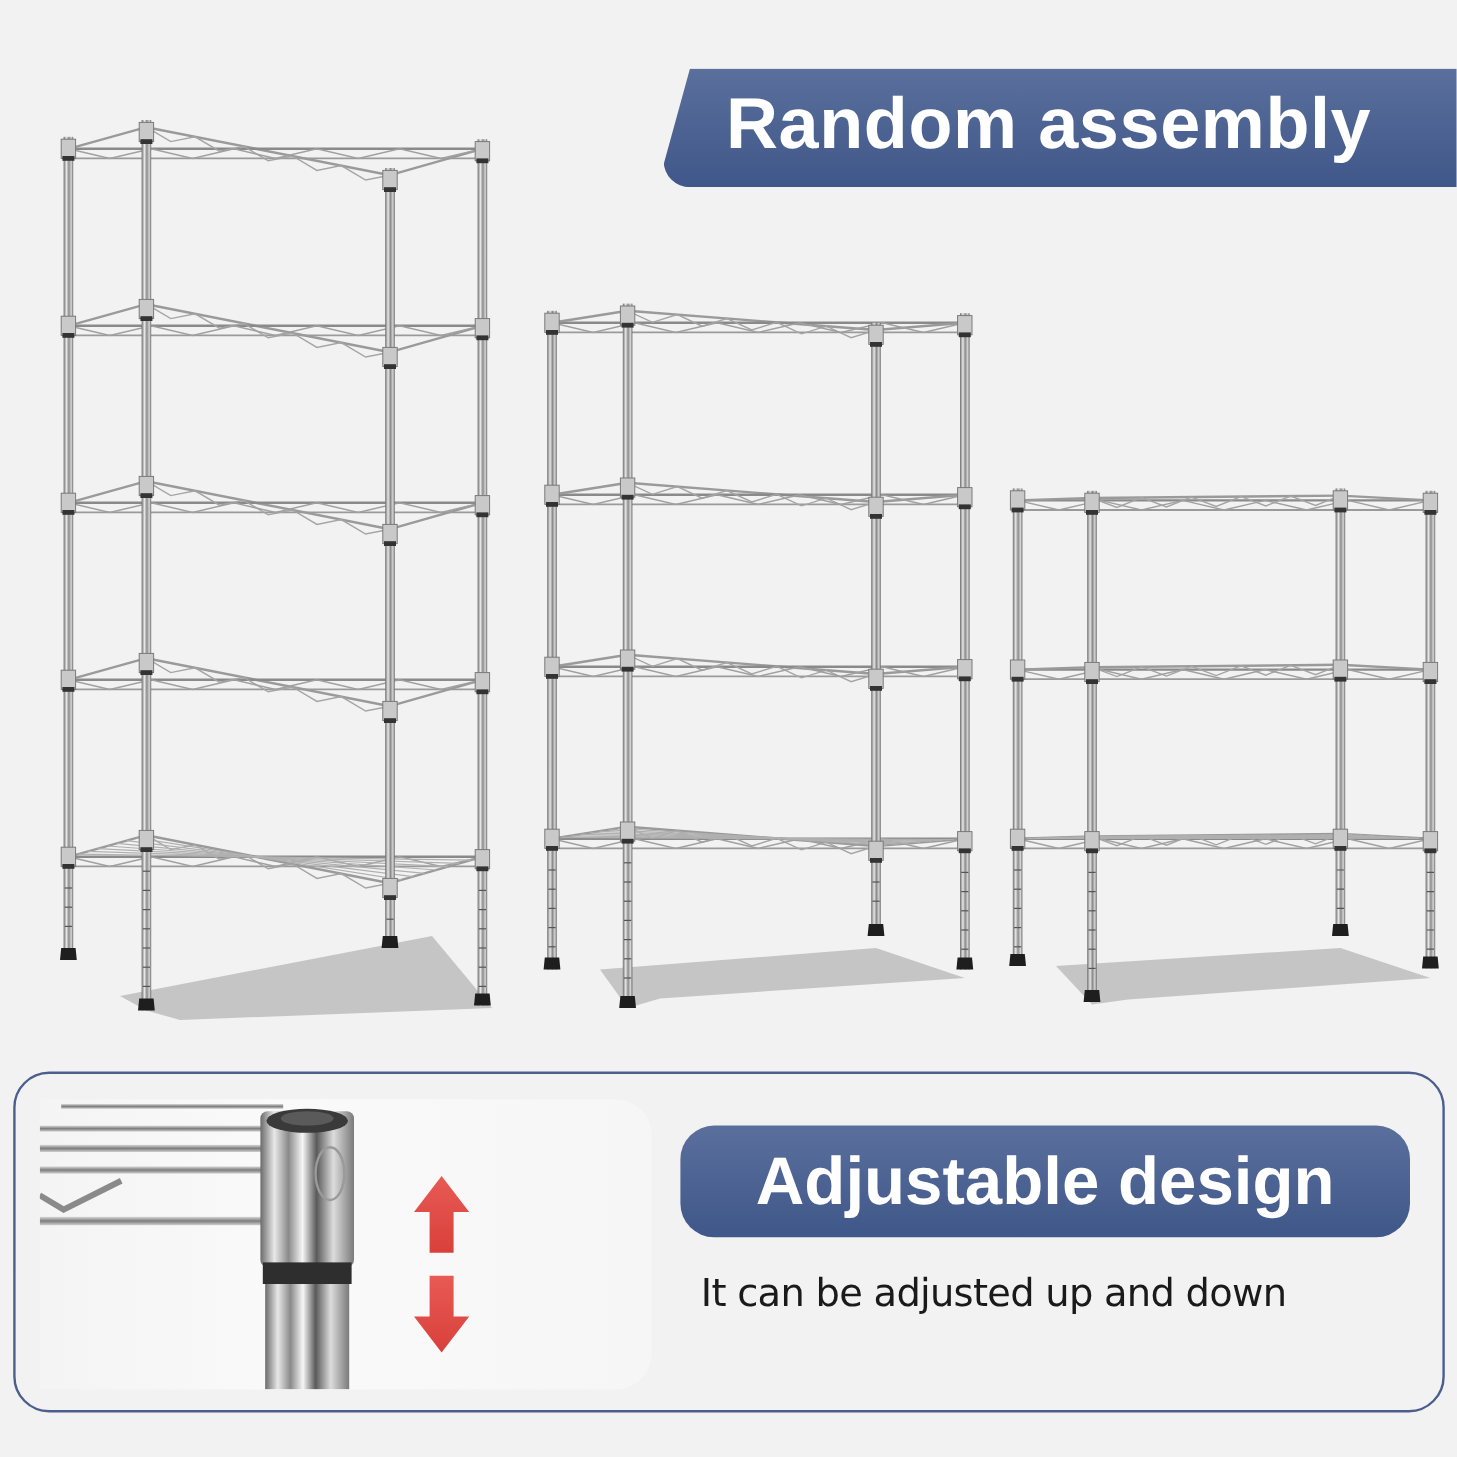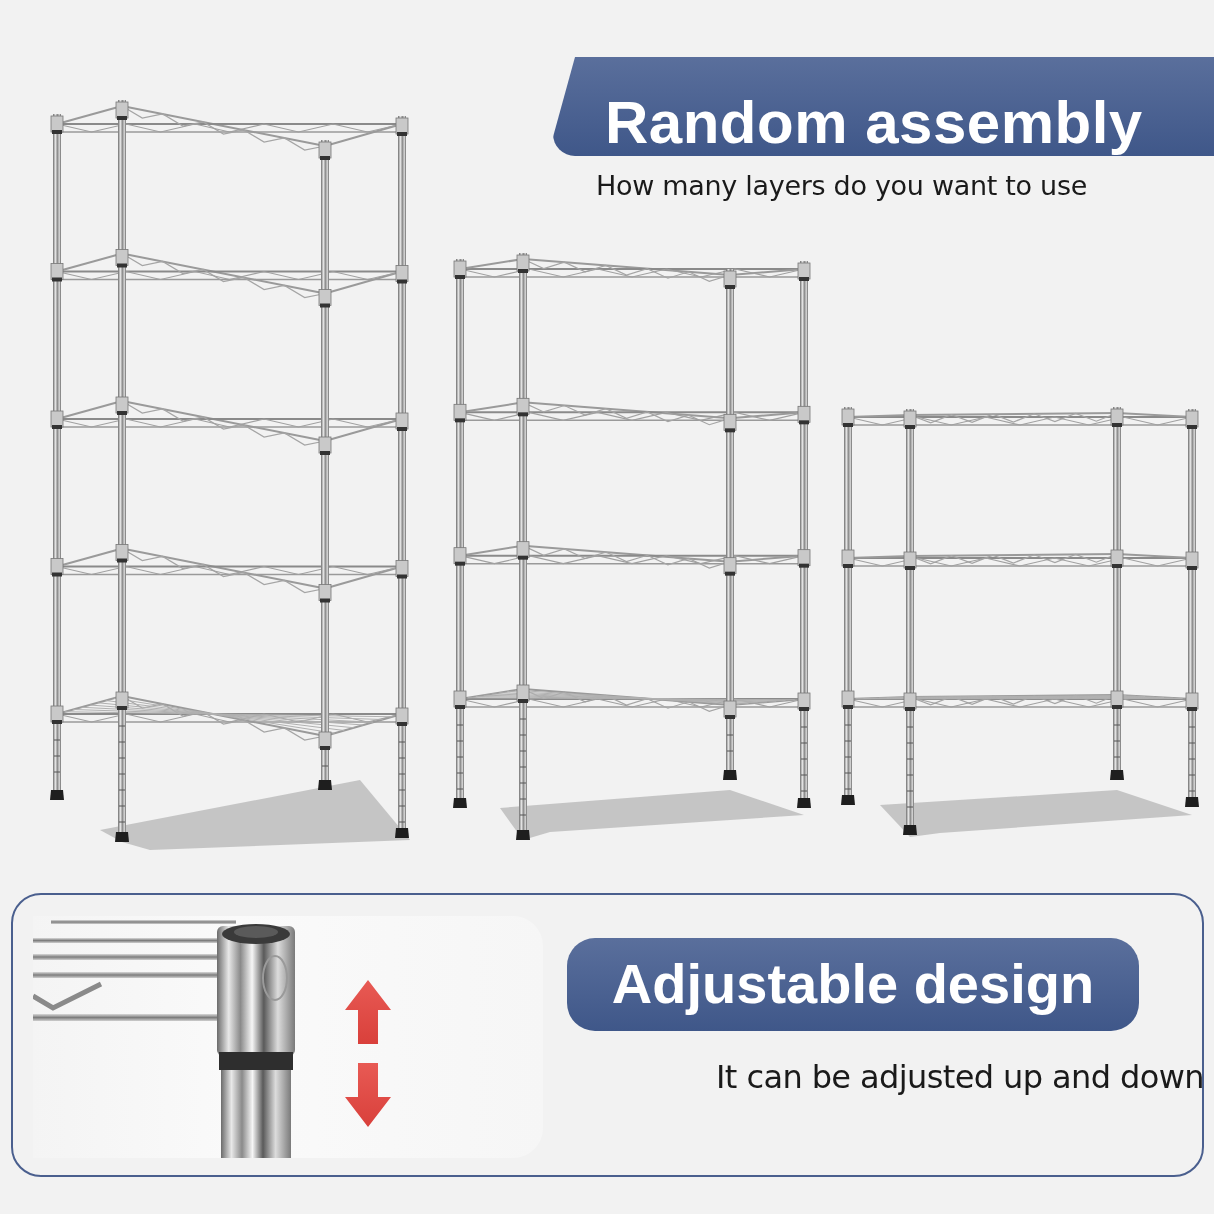--- a/index.html
+++ b/index.html
@@ -10,21 +10,21 @@
   }
   .banner-top {
     position:absolute; left:553px; top:57px; width:661px; height:99px;
     background:linear-gradient(#5a6f9c, #3f5789);
     border-radius:22px 0 0 22px;
     clip-path: polygon(22px 0, 100% 0, 100% 100%, 0 100%, 0 80px);
   }
   .banner-title {
     position:absolute; left:52px; top:6px; right:0;
     color:#fff; font-family:"Liberation Sans", sans-serif; font-weight:bold;
-    font-size:60px; line-height:80px; letter-spacing:0.5px;margin-top:20px;
+    font-size:60px; line-height:80px; letter-spacing:0.5px;
   }
   .sub-top {
     position:absolute; left:596px; top:168px; width:600px;
     color:#1a1a1a; font-size:27px; line-height:35px;
     font-family:"DejaVu Sans", sans-serif; letter-spacing:-0.3px;
   }
   .sub-top div { white-space:nowrap; }
 
   .shelf { position:absolute; }
   .shelf svg { display:block; }
@@ -37,43 +37,43 @@
   .detail-photo {
     position:absolute; left:33px; top:916px; width:510px; height:242px;
     background:linear-gradient(90deg,#f4f4f4 0%, #fafafa 40%, #f6f6f6 100%);
     border-radius:0 30px 30px 0;
     overflow:hidden;
   }
   .banner-bottom {
     position:absolute; left:567px; top:938px; width:572px; height:93px;
     background:linear-gradient(#5a6f9c, #3f5789);
     border-radius:28px;
+    padding-left:36px;
   }
   .banner-bottom-title {
     position:absolute; left:0; right:0; top:6px; text-align:center;
     color:#fff; font-family:"Liberation Sans", sans-serif; font-weight:bold;
     font-size:56px; line-height:80px;
   }
   .sub-bottom {
     position:absolute; left:584px; top:1055px; width:620px;
     color:#1a1a1a; font-size:32px; line-height:45px;
     font-family:"DejaVu Sans", sans-serif; letter-spacing:-0.6px;
   }
-  .sub-bottom div { white-space:nowrap;text-align:right; }
+  .sub-bottom div { white-space:nowrap; }
   .arrow { position:absolute; }
 </style>
 </head>
 <body>
 
 <div class="banner-top">
   <div class="banner-title">Random assembly</div>
 </div>
 
 <div class="sub-top">
-  <div>How many layers do you want to use</div>
 </div>
 
 <div class="shelf" style="left:40px;top:90px;">
   <svg width="380" height="770" viewBox="0 0 380 770" id="shelf5">
       <defs>
         <linearGradient id="chromeGrad" x1="0" x2="1">
           <stop offset="0" stop-color="#6d6d6d"></stop>
           <stop offset="0.3" stop-color="#e6e6e6"></stop>
           <stop offset="0.55" stop-color="#8c8c8c"></stop>
           <stop offset="0.8" stop-color="#d5d5d5"></stop>

